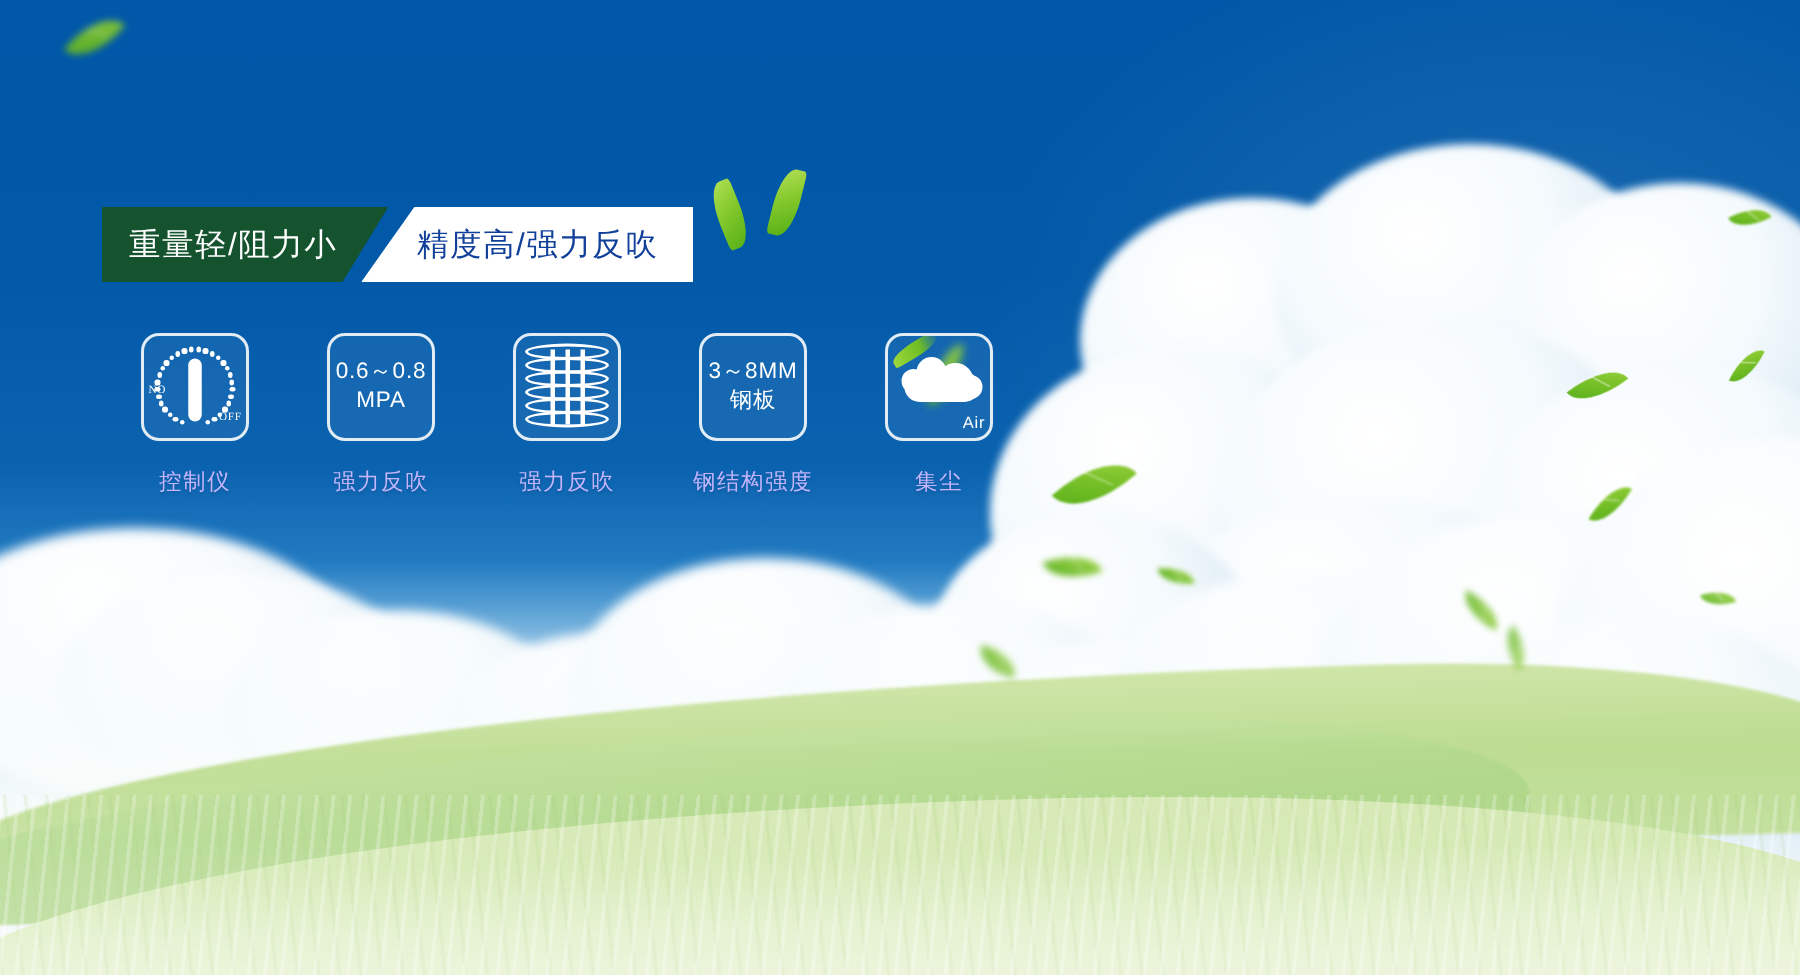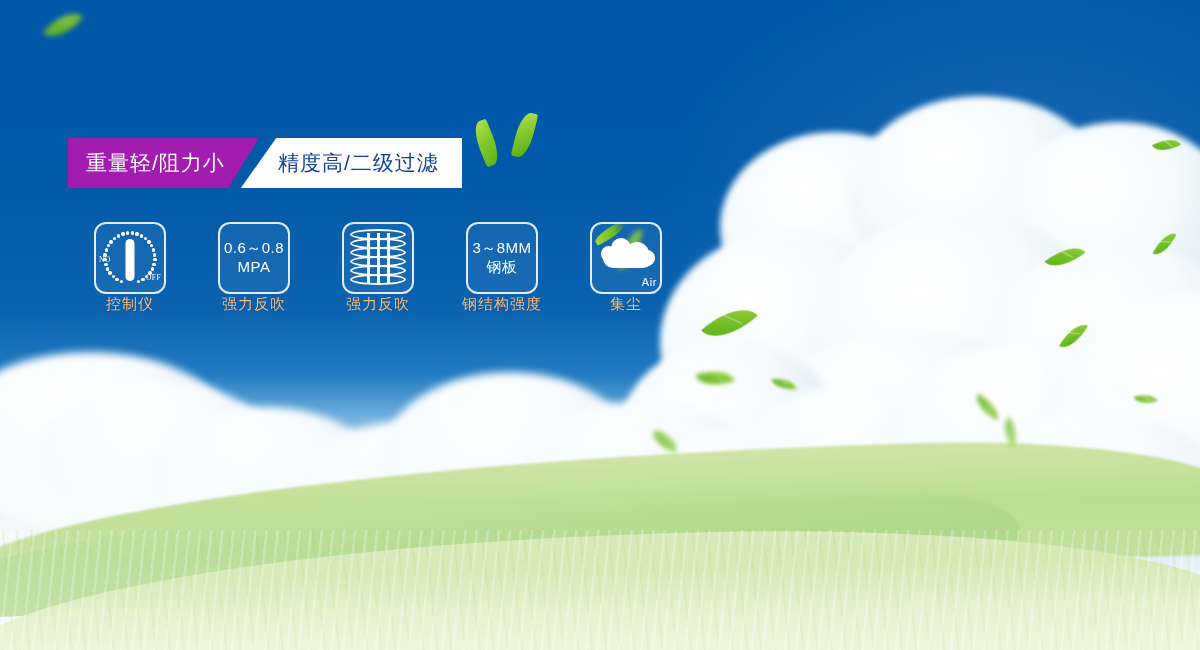--- a/index.html
+++ b/index.html
@@ -131,21 +131,21 @@
   }
 
   
   .subbar {
     position: relative; margin-top: 26px;
     width: 394px; height: 50px;
     display: flex; align-items: stretch;
   }
   .subbar-left {
     position: relative; z-index: 2;
-    background: #a21caf;
+    background: #14532d;
     padding: 0 20px 0 18px;
     display: flex; align-items: center;
     color: #ffffff; font-size: 21px; letter-spacing: 1px;
     clip-path: polygon(0 0, 100% 0, 84% 100%, 0 100%);
     padding-right: 34px;
   }
   .subbar-right {
     position: relative; margin-left: -18px;
     background: #ffffff;
     flex: 1;
@@ -164,21 +164,21 @@
     border-radius: 12px;
     background: rgba(255,255,255,.06);
     position: relative;
     display: flex; align-items: center; justify-content: center;
     overflow: hidden;
   }
   .icon-text {
     color: #fff; font-size: 15px; line-height: 1.25; letter-spacing: .5px; text-align: center;
   }
   .feature-label {
-    margin-top: 1px; color: #fdba74; font-size: 15px; letter-spacing: 1px;
+    margin-top: 18px; color: #c4b5fd; font-size: 15px; letter-spacing: 1px;
     text-shadow: 0 1px 2px rgba(0,40,90,.25);
   }
 
   
   .dial { position: relative; width: 64px; height: 64px; font-family: Liberation Serif, serif; }
   .dial .dot { position: absolute; width: 3.4px; height: 3.4px; background: #fff; border-radius: 50%; }
   .dial .bar {
     position: absolute; left: 50%; top: 13px; transform: translateX(-50%);
     width: 9px; height: 42px; background: #fff; border-radius: 5px;
   }
@@ -274,21 +274,21 @@
   <div class="content">
 
     <div class="sprouts">
       <div class="sprout left"></div>
       <div class="sprout right"></div>
     </div>
 
 
     <div class="subbar">
       <div class="subbar-left">重量轻/阻力小</div>
-      <div class="subbar-right">精度高/二级过滤</div>
+      <div class="subbar-right">精度高/强力反吹</div>
     </div>
 
     <div class="features">
 
       <div class="feature">
         <div class="icon-box">
           <div class="dial">
             <div class="bar"></div>
             <span class="lab no">NO</span>
             <span class="lab off">OFF</span>

